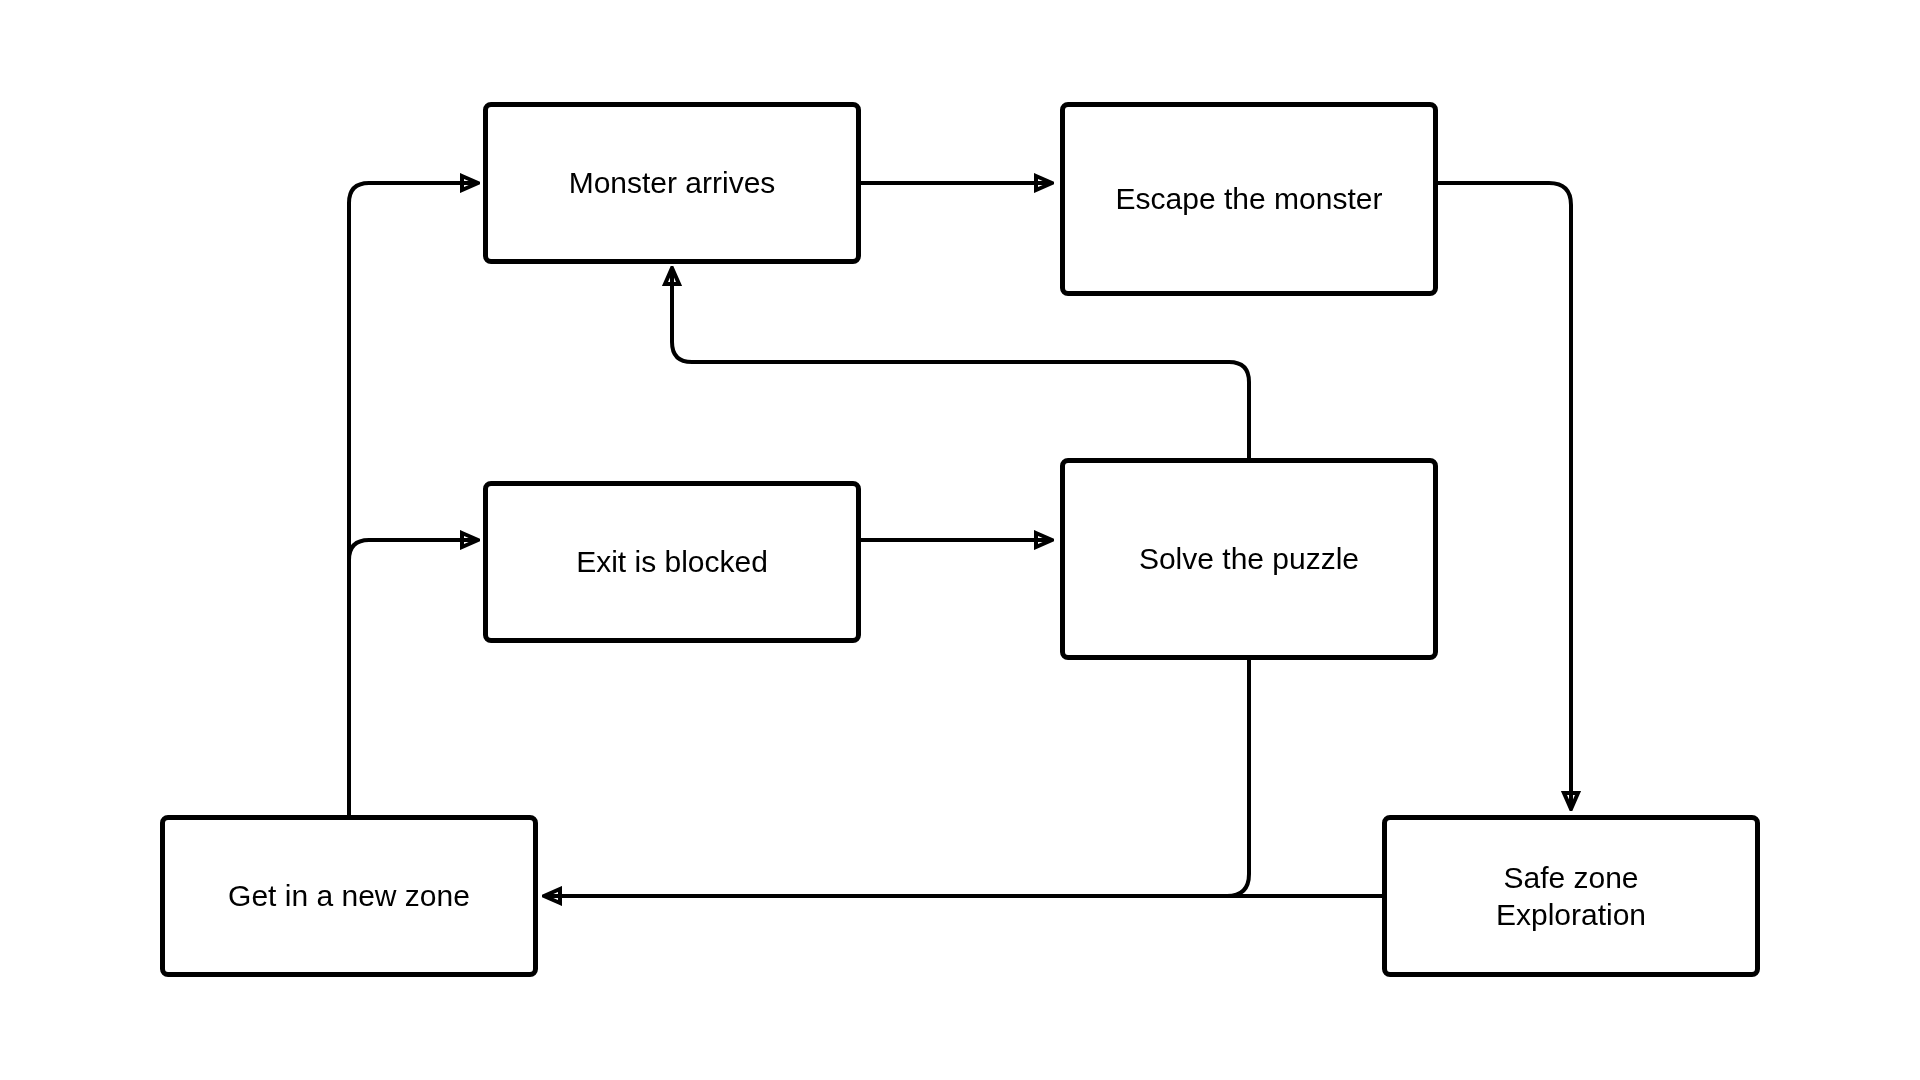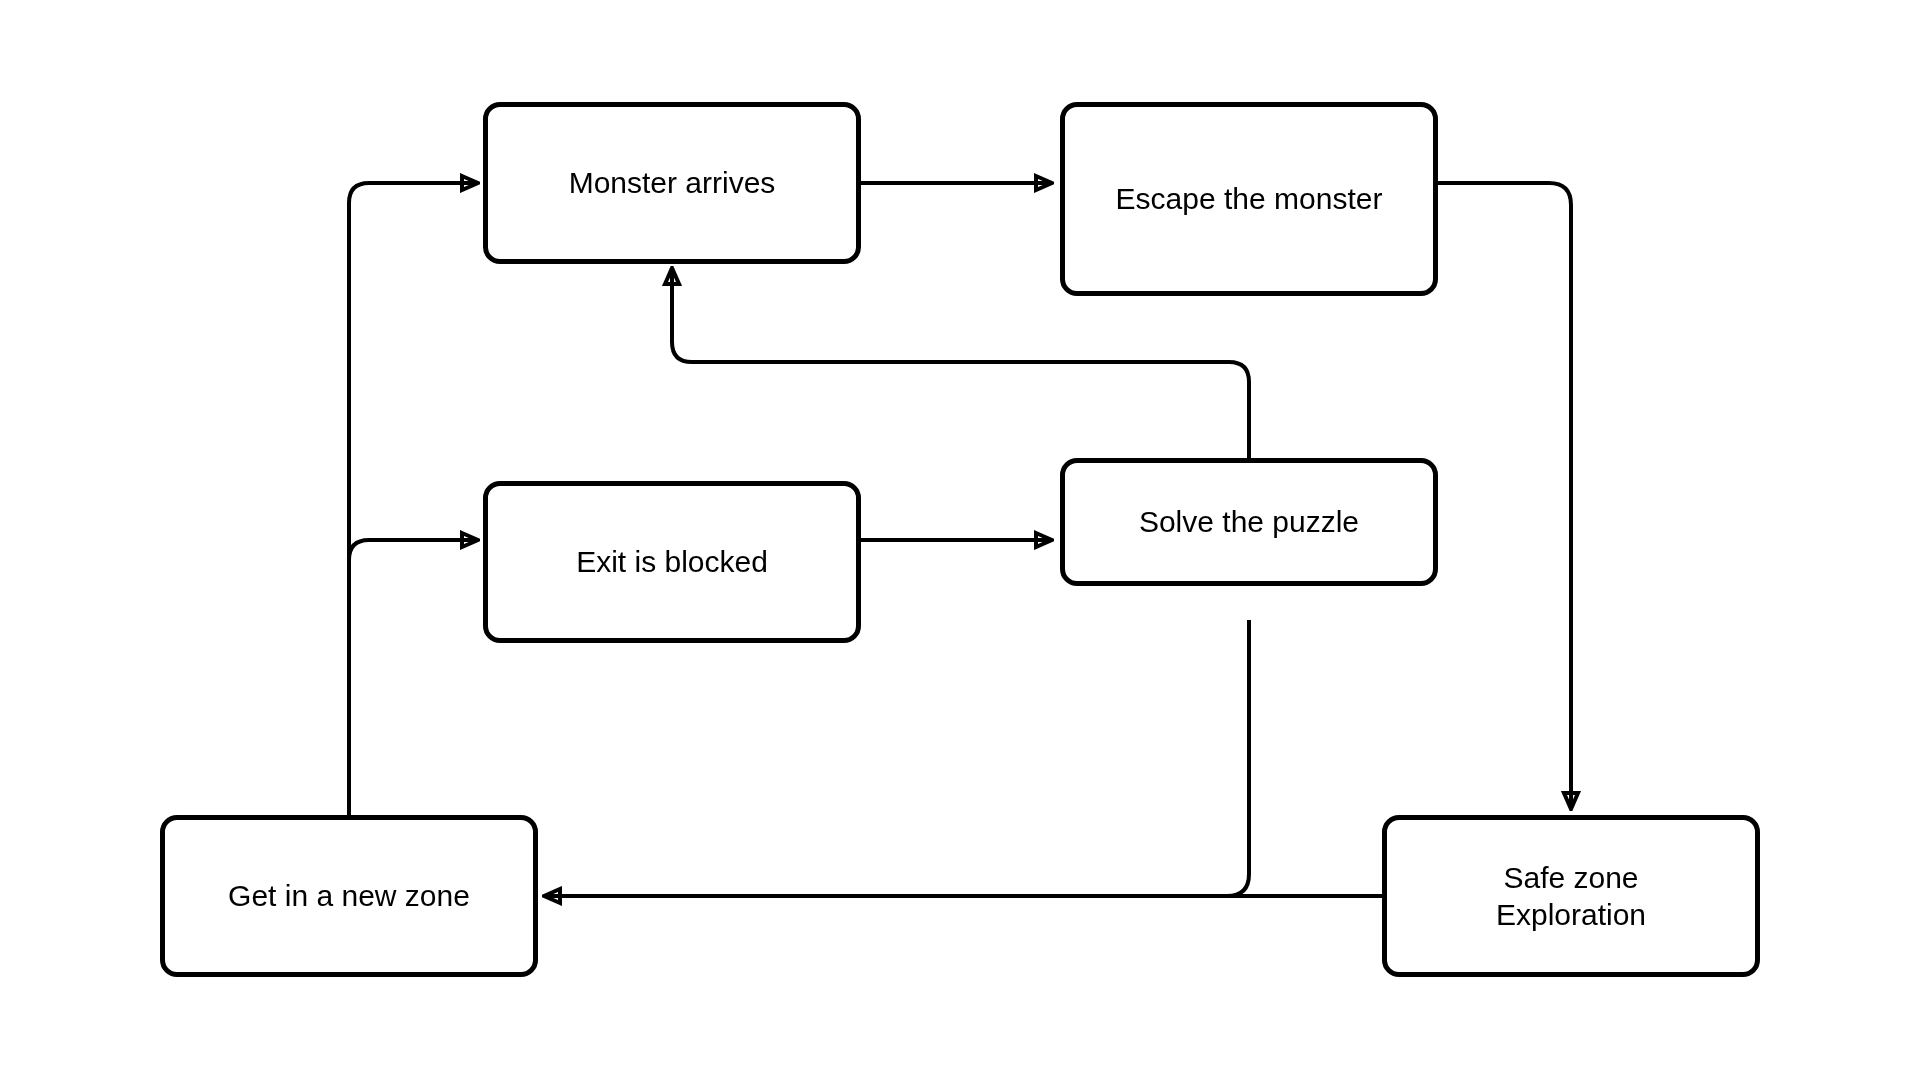--- a/index.html
+++ b/index.html
@@ -27,21 +27,21 @@
   .edges path {
     fill: none;
     stroke: #000000;
     stroke-width: 4;
   }
   .node {
     position: absolute;
     box-sizing: border-box;
     background: #ffffff;
     border: 5px solid #000000;
-    border-radius: 17px;
+    border-radius: 8px;
     display: flex;
     align-items: center;
     justify-content: center;
     text-align: center;
     font-size: 30px;
     line-height: 1.25;
     color: #000000;
     white-space: pre-line;
   }
 </style>
@@ -73,20 +73,20 @@
 
     <path d="M 1249 458 L 1249 382 Q 1249 362 1229 362 L 692 362 Q 672 362 672 342 L 672 268" marker-end="url(#arrow)"></path>
   </svg>
 
   <div class="node" style="left:483px; top:102px; width:378px; height:162px;">Monster arrives</div>
 
   <div class="node" style="left:1060px; top:102px; width:378px; height:194px;">Escape the monster</div>
 
   <div class="node" style="left:483px; top:481px; width:378px; height:162px;">Exit is blocked</div>
 
-  <div class="node" style="left:1060px; top:458px; width:378px; height:128px;">Solve the puzzle</div>
+  <div class="node" style="left:1060px; top:458px; width:378px; height:202px;">Solve the puzzle</div>
 
   <div class="node" style="left:160px; top:815px; width:378px; height:162px;">Get in a new zone</div>
 
   <div class="node" style="left:1382px; top:815px; width:378px; height:162px;">Safe zone
 Exploration</div>
 
 </div>
 
 </body></html>

